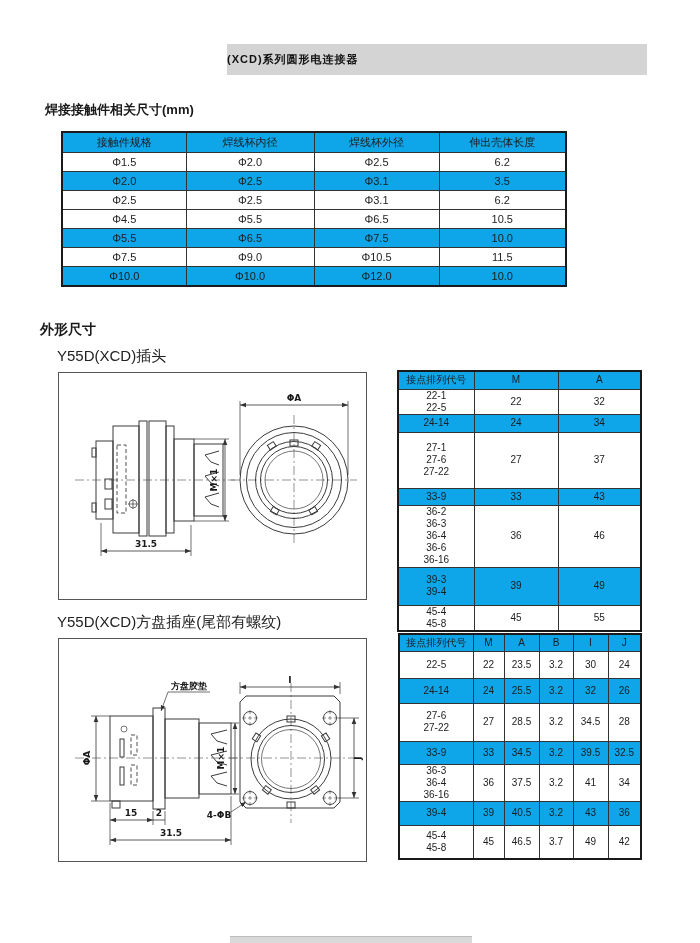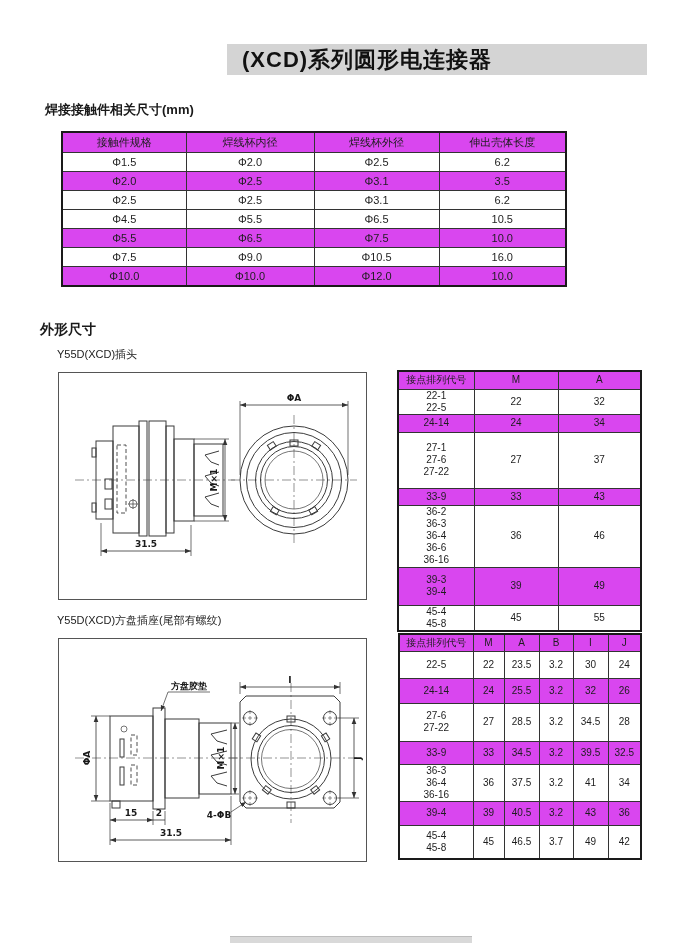--- a/index.html
+++ b/index.html
@@ -1,30 +1,30 @@
 <!DOCTYPE html>
 <html><head>
 <meta charset="utf-8">
 <style>
   html,body{margin:0;padding:0;background:#fff;}
   .page{position:relative;width:700px;height:943px;background:#ffffff;overflow:hidden;
         font-family:"Liberation Sans","DejaVu Sans",sans-serif;color:#1a1a1a;}
   .title-bar{position:absolute;left:227px;top:44px;width:420px;height:31px;background:#d4d4d4;
              display:flex;align-items:center;}
-  .title-bar span{font-size:22px;font-weight:bold;letter-spacing:1px;padding-left:15px;color:#111;}
+  .title-bar span{font-size:11px;font-weight:bold;letter-spacing:1px;padding-left:0;color:#111;}
   .h1{position:absolute;left:45px;top:92px;font-size:13px;font-weight:bold;margin-top:9px;}
   .h2{position:absolute;left:40px;top:321px;font-size:14px;font-weight:bold;}
-  .sublabel{position:absolute;font-size:11px;color:#222;}
+  .sublabel{position:absolute;font-size:15px;color:#222;}
   .lab-plug{left:57px;top:347px;}
   .lab-socket{left:57px;top:613px;}
   table.tbl{position:absolute;border-collapse:collapse;table-layout:fixed;text-align:center;
             color:#1d1d1d;background:#fff;}
   table.tbl th,table.tbl td{border:1px solid #333;font-weight:normal;padding:0 1px;}
   table.tbl{border:2px solid #1a1a1a;}
-  tr.g, td.g, th.g{background:#d946ef;}
+  tr.g, td.g, th.g{background:#0ea5e9;}
   .contact-table{left:61px;top:131px;width:506px;font-size:11px;}
   .contact-table th{height:19px;}
   .contact-table td{height:18px;margin-left:40px;}
   .plug-table{left:397px;top:370px;width:245px;font-size:10px;line-height:12px;}
   .socket-table{left:398px;top:633px;width:244px;font-size:10px;line-height:12px;}
   .draw-box{position:absolute;border:1px solid #555;background:#fff;}
   .box1{left:58px;top:372px;width:307px;height:226px;}
   .box2{left:58px;top:638px;width:307px;height:222px;text-align:right;}
   .footer-strip{position:absolute;left:230px;top:936px;width:242px;height:7px;background:#d9d9d9;
                 border-top:1px solid #bdbdbd;}
@@ -91,21 +91,21 @@
     <tr class="g">
       <td>Φ5.5</td>
           <td>Φ6.5</td>
           <td>Φ7.5</td>
           <td>10.0</td>
     </tr>
     <tr>
       <td>Φ7.5</td>
           <td>Φ9.0</td>
           <td>Φ10.5</td>
-          <td>16.0</td>
+          <td>11.5</td>
     </tr>
     <tr class="g">
       <td>Φ10.0</td>
           <td>Φ10.0</td>
           <td>Φ12.0</td>
           <td>10.0</td>
     </tr>
   </tbody>
     </table>
 

